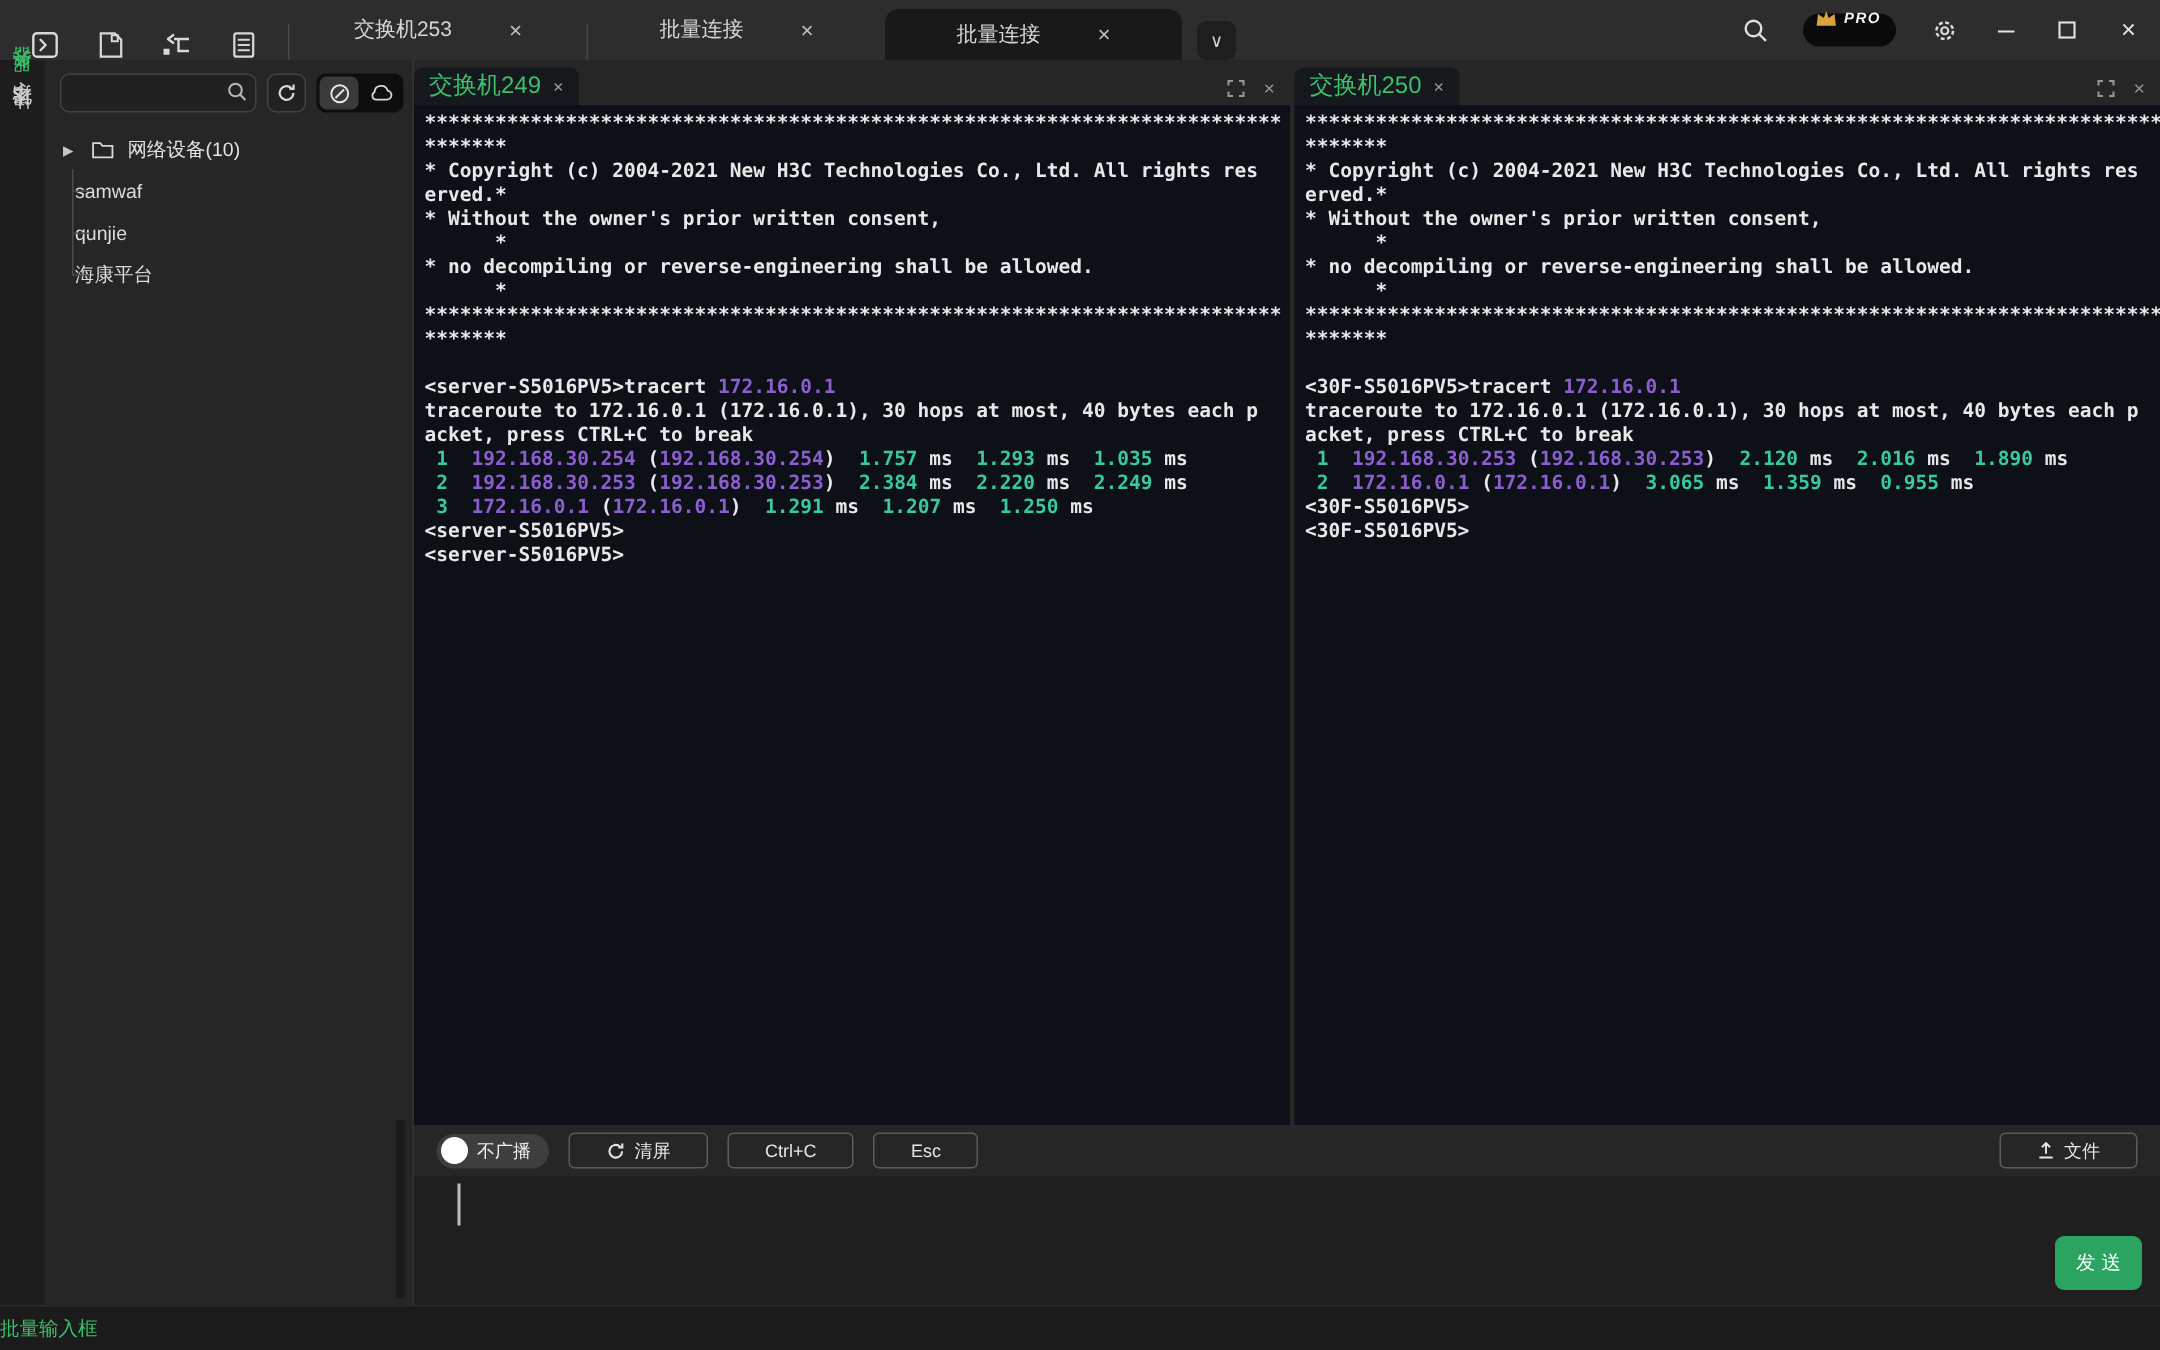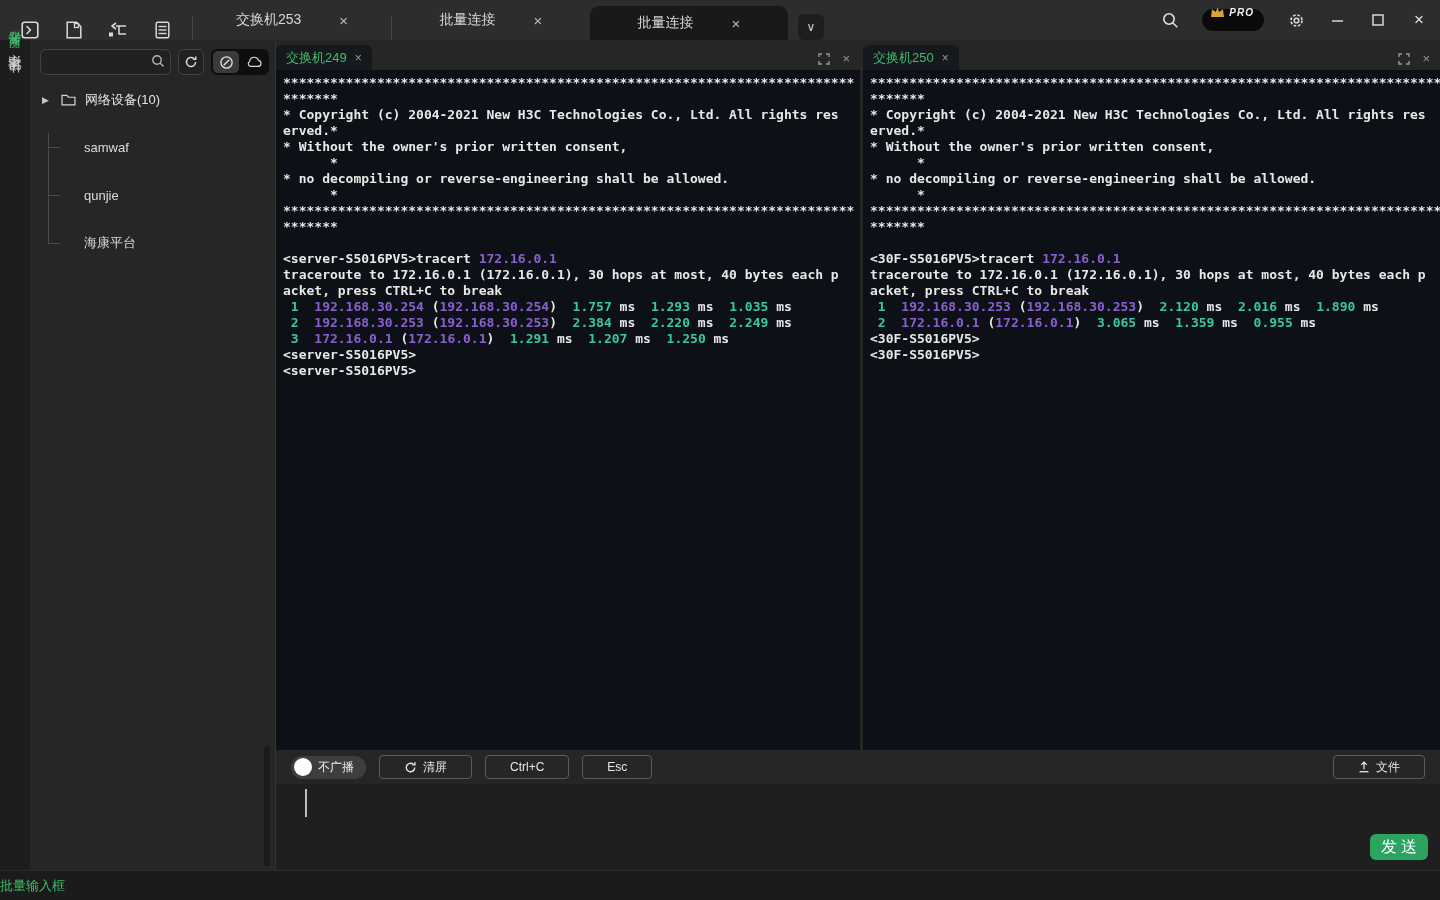--- a/index.html
+++ b/index.html
@@ -47,36 +47,36 @@
   .sb-refresh { width:26px; height:26px; border:1px solid #424242; background:#212121; border-radius:6px;
                 display:flex; align-items:center; justify-content:center; cursor:pointer; }
   .sb-seg { width:58px; height:26px; background:#0e0e0e; border-radius:6px; display:flex; padding:2px; gap:2px; }
   .sb-seg .seg { flex:1; border-radius:5px; display:flex; align-items:center; justify-content:center; cursor:pointer; }
   .sb-seg .seg.on { background:#3a3a3a; }
   .tree { padding:4px 0 0 12px; }
   .tree-root { display:flex; align-items:center; gap:9px; height:26px; color:#e3e3e3; font-size:13px; cursor:pointer; }
   .tree-caret { color:#c8c8c8; font-size:9px; width:10px; }
   .tree-children { position:relative; margin-left:6px; }
   .tree-children .guide { position:absolute; left:0; top:0; bottom:13px; width:1px; background:#4a4a4a; }
-  .tree-item { position:relative; display:flex; align-items:center; height:28px; padding-left:36px;
-               color:#dcdcdc; font-size:13px; cursor:pointer;margin-top:20px; }
+  .tree-item { position:relative; display:flex; align-items:center; height:28px; padding-left:2px;
+               color:#dcdcdc; font-size:13px; cursor:pointer; }
   .tree-item::before { content:""; position:absolute; left:0; top:14px; width:12px; height:1px; background:#4a4a4a; }
   .sb-scroll { position:absolute; right:5px; bottom:4px; width:6px; height:120px; background:#1b1b1b; border-radius:3px; }
 
   
   #main { flex:1 1 auto; display:flex; flex-direction:column; min-width:0; }
   #term-split { flex:0 0 710px; display:flex; min-height:0; background:#262626; }
   .pane { display:flex; flex-direction:column; min-width:0; }
   .pane.left { flex:0 0 584px; }
   .pane.right { flex:1 1 auto; }
   .pane-divider { flex:0 0 3px; background:#262626; }
   .pane-header { height:30px; background:#262626; display:flex; align-items:flex-end; }
   .pane-tab { height:25px; background:#15181d; border-radius:6px 6px 0 0; display:flex; align-items:center;
               gap:8px; padding:0 10px; cursor:pointer; }
-  .pane-tab .pt-title { color:var(--accent); font-size:13px; }
+  .pane-tab .pt-title { color:var(--accent); font-size:16px; }
   .pane-tab .pt-x { color:#9a9a9a; font-size:12px; }
   .pane-actions { margin-left:auto; display:flex; align-items:center; gap:12px; padding:0 10px 4px 0; }
   .pane-actions .pa { color:#969696; font-size:13px; cursor:pointer; display:flex; align-items:center; }
   .term { flex:1 1 auto; background:var(--termbg); color:var(--termfg); overflow:hidden;
           font:700 13px/16px "DejaVu Sans Mono", monospace; padding:5px 0 0 7px; white-space:pre; }
   .c-p { color:var(--ip); }
   .c-n { color:var(--num); }
 
   
   #command-bar { flex:0 0 34px; background:#262626; display:flex; align-items:center; gap:13px; padding:0 15px; }
@@ -84,22 +84,22 @@
                  height:23px; padding:2px 12px 2px 3px; cursor:pointer; }
   .toggle-knob { width:18px; height:18px; border-radius:50%; background:#ffffff; }
   .toggle-pill span.lbl { color:#f0f0f0; font-size:12px; }
   .cmd-btn { height:24px; background:transparent; border:1px solid #5c5c5c; border-radius:4px;
              color:#e6e6e6; font-size:12px; padding:0 24px; display:flex; align-items:center; gap:6px; cursor:pointer; }
   .cmd-btn.file { margin-left:auto;font-family:Liberation Serif, serif; }
 
   
   #batch-input { flex:1 1 auto; position:relative; background:#1f1f1f; }
   .input-cursor { position:absolute; left:29px; top:5px; width:2px; height:28px; background:#bdbdbd; }
-  .send-btn { position:absolute; right:12px; bottom:10px; width:58px; height:26px; border:none; border-radius:6px;
-              background:var(--send); color:#fff; font-size:16px; letter-spacing:4px; padding-left:4px; cursor:pointer; }
+  .send-btn { position:absolute; right:12px; bottom:10px; width:58px; height:36px; border:none; border-radius:6px;
+              background:var(--send); color:#fff; font-size:13px; letter-spacing:4px; padding-left:4px; cursor:pointer; }
 
   
   #statusbar { flex:0 0 30px; background:#1b1b1b; border-top:1px solid #2a2a2a;
                display:flex; align-items:center; }
   #statusbar .sb-label { color:var(--accent); font-size:13px; }
 
   svg { display:block; }
 </style>
 </head>
 <body>

